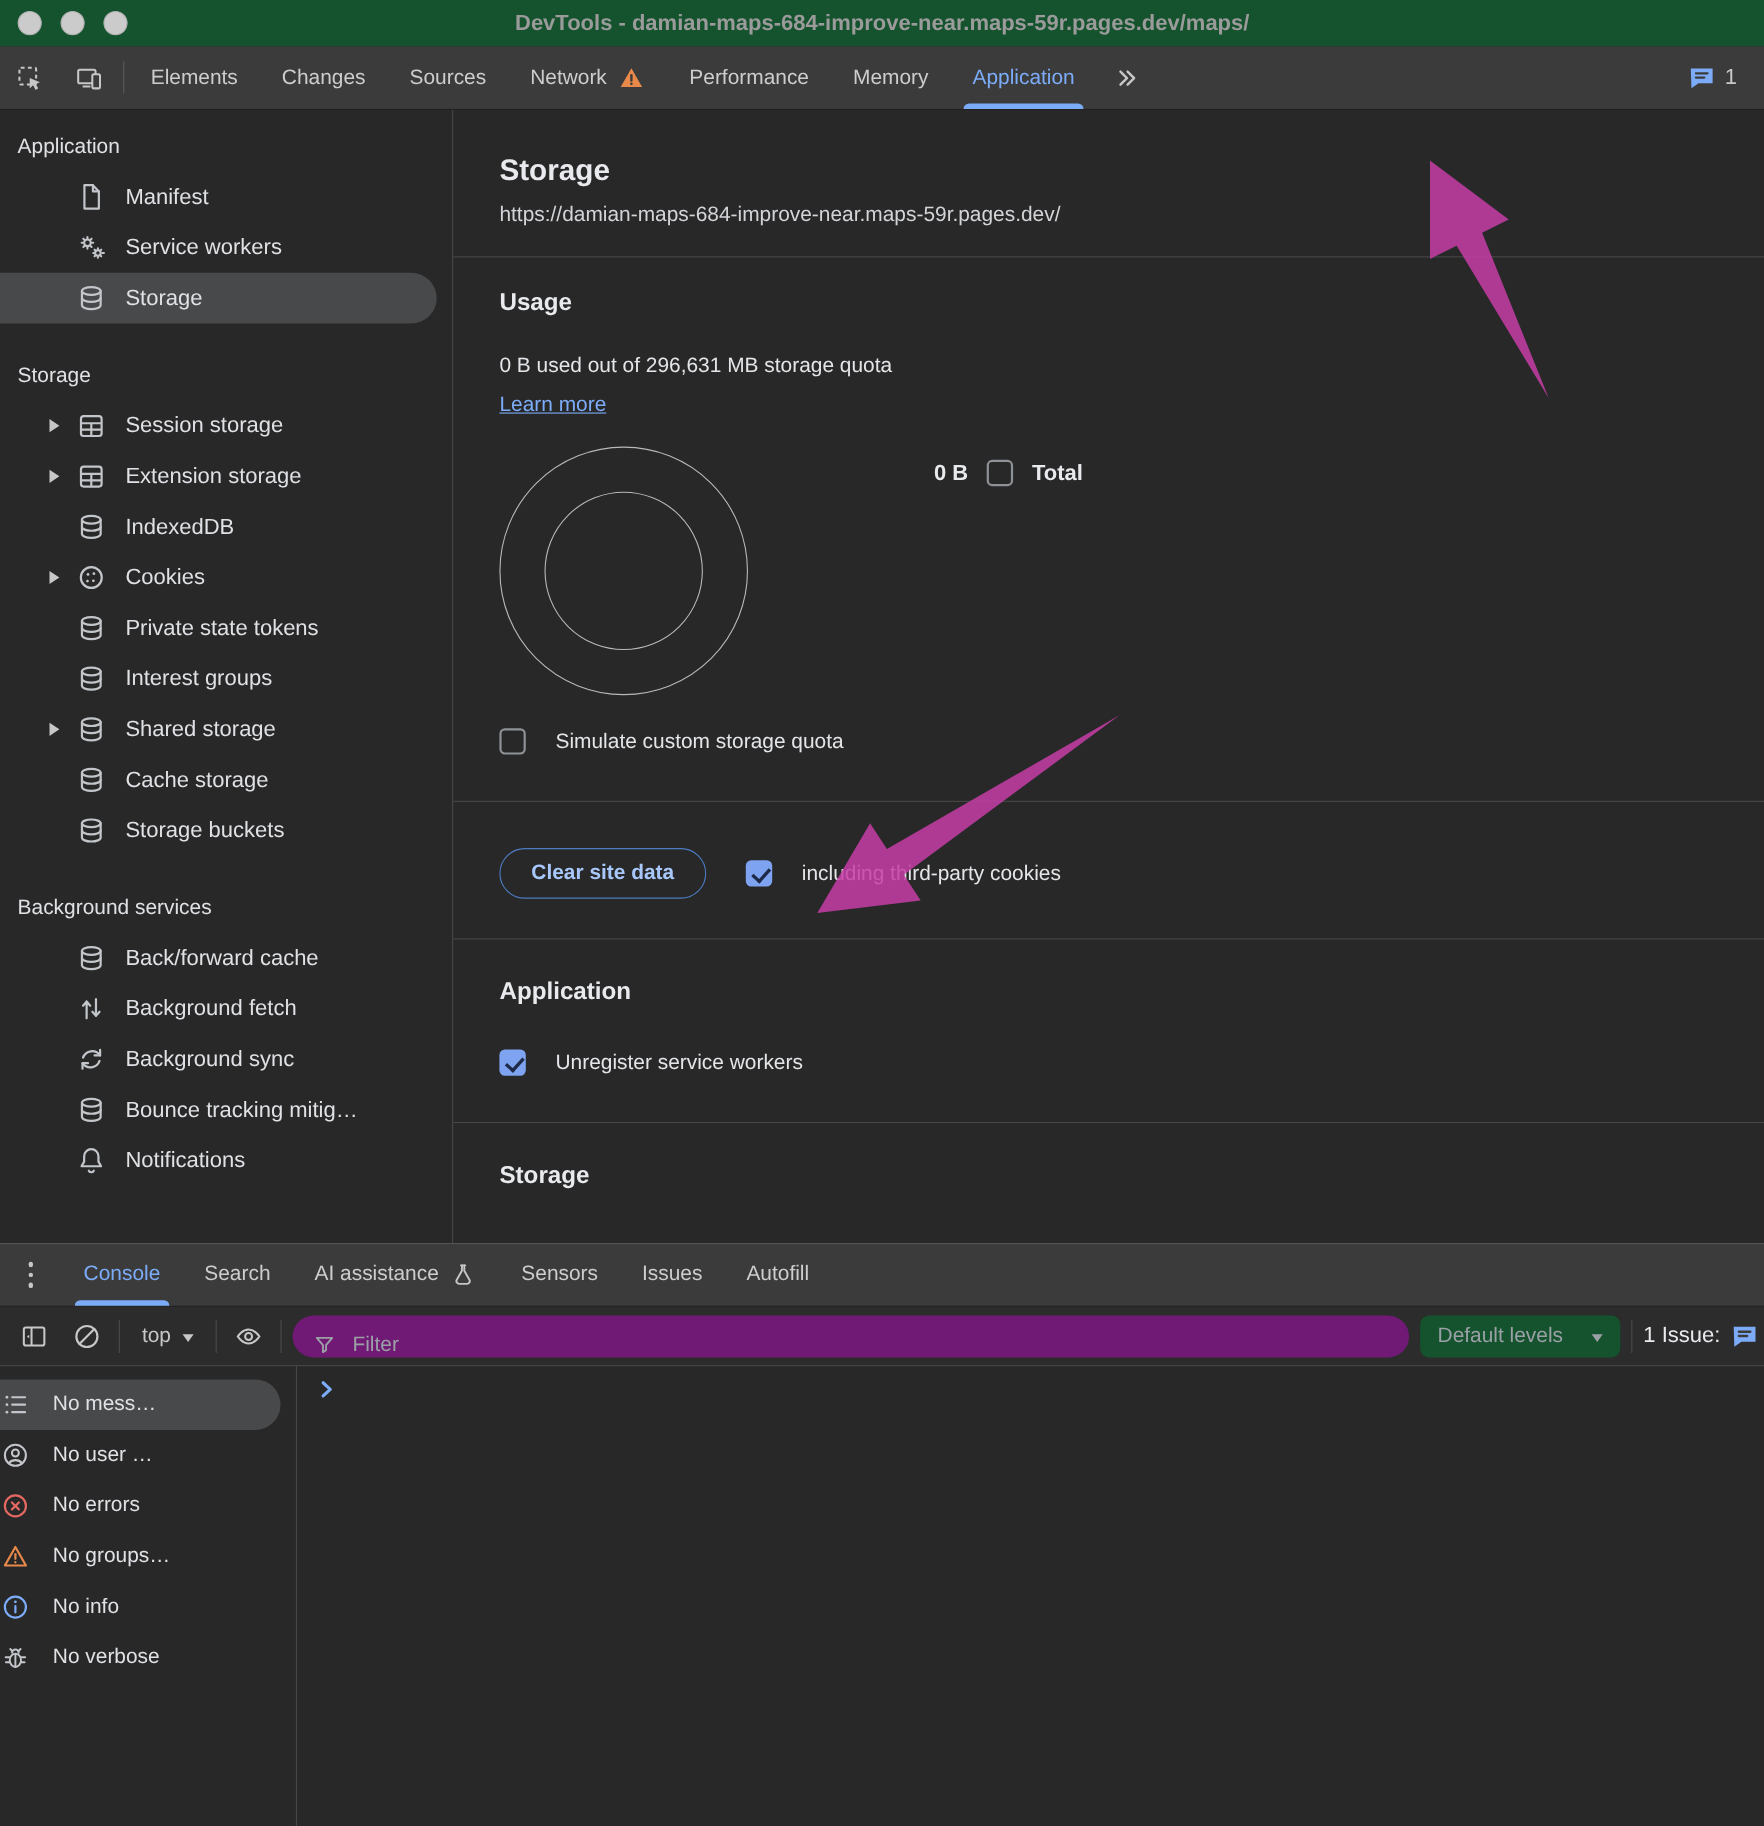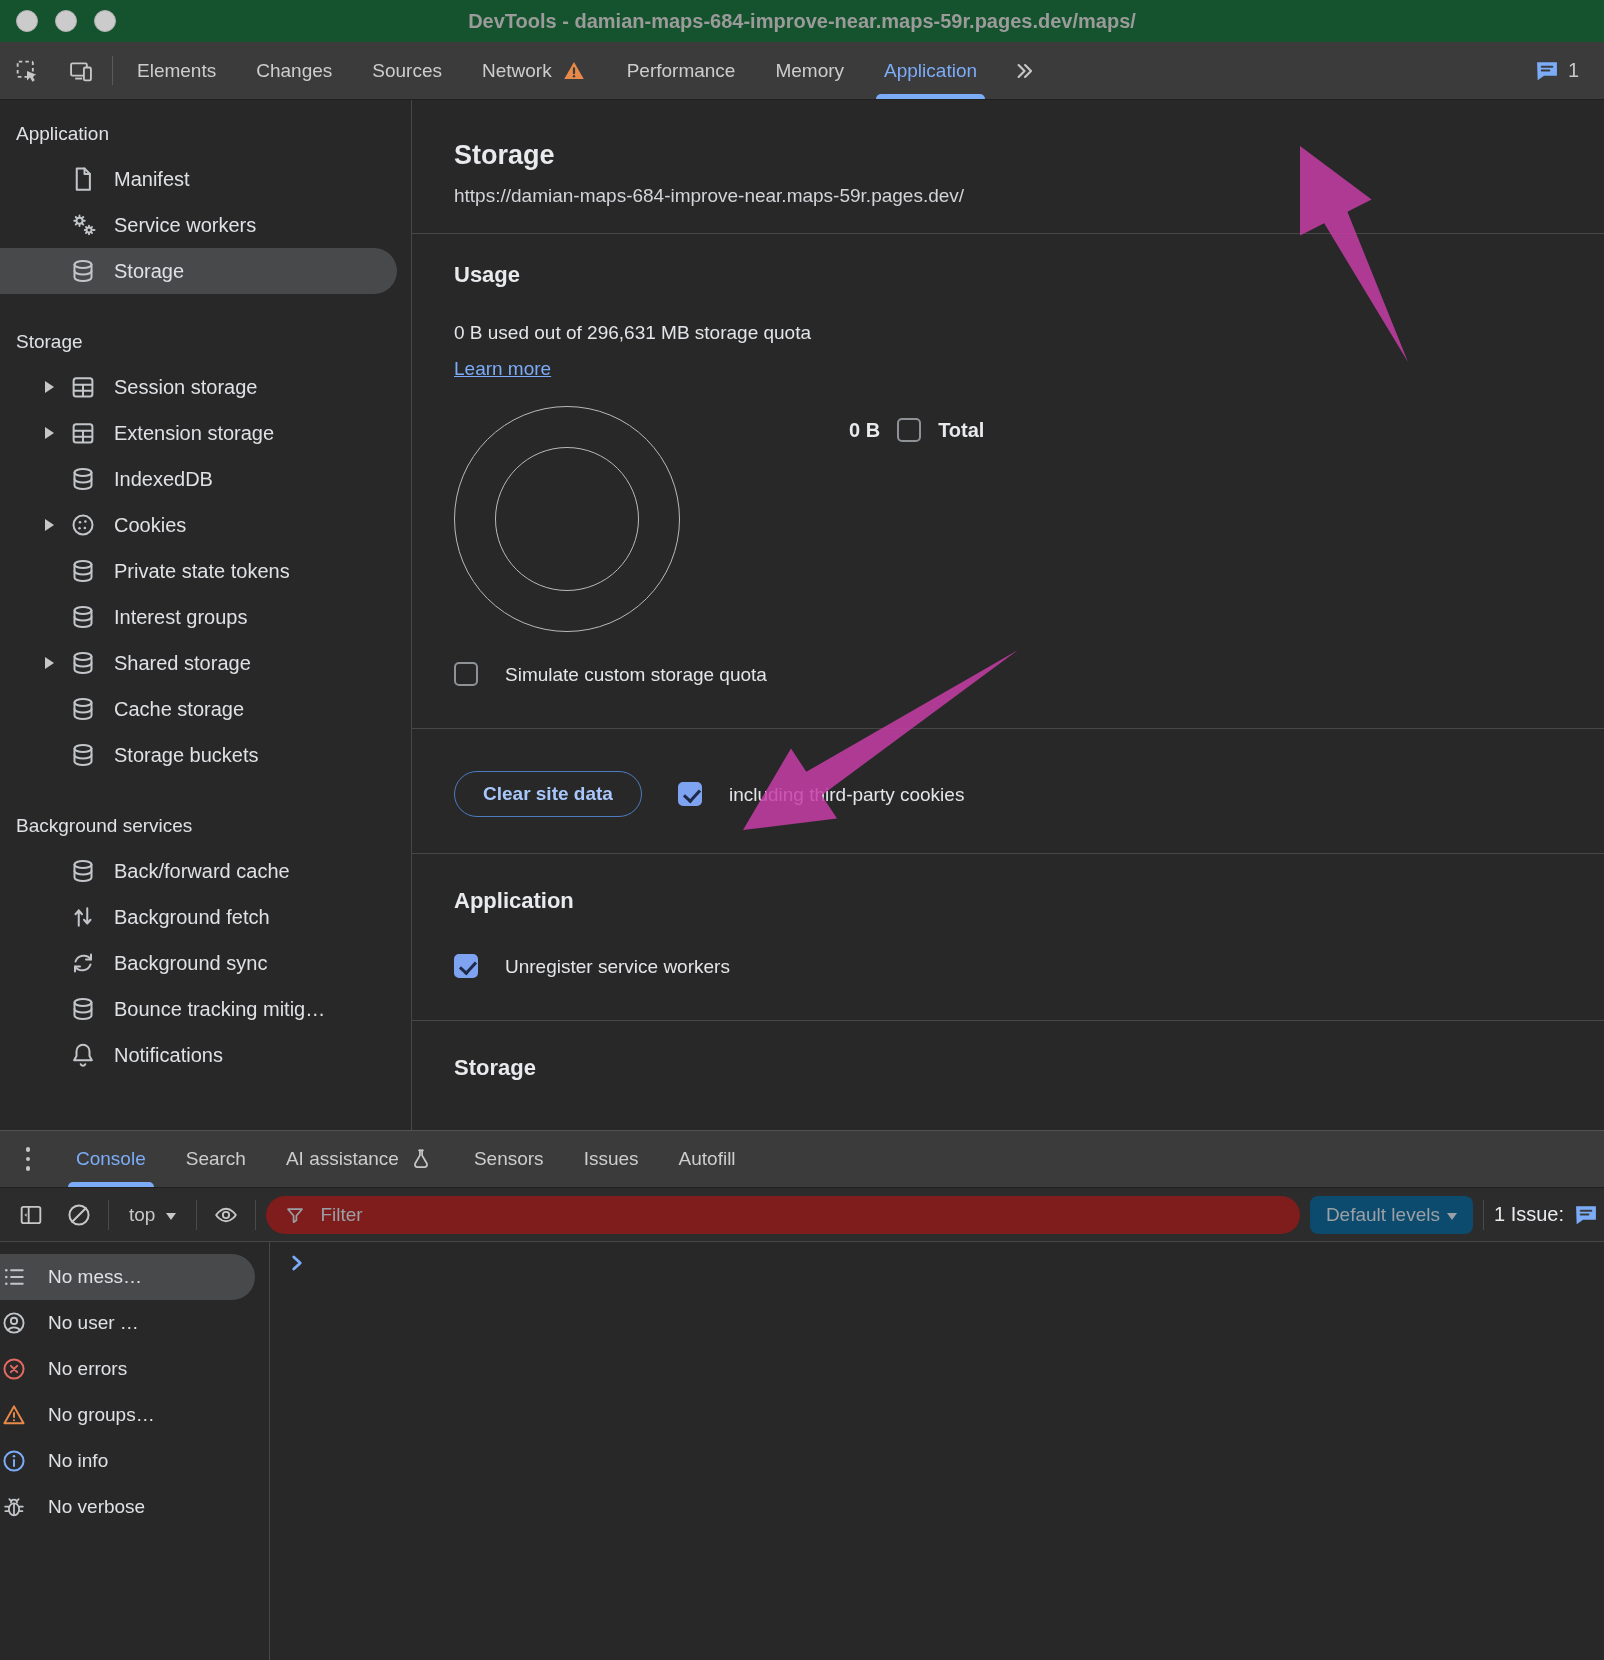--- a/index.html
+++ b/index.html
@@ -65,22 +65,22 @@
   .kebab { width:56px; display:flex; flex-direction:column; gap:5px; align-items:center; justify-content:center; }
   .kebab i { width:4.5px; height:4.5px; border-radius:50%; background:#c7c7c7; }
   .flask-ic { width:26px; height:26px; color:#c7c7c7; }
 
   .drawer-toolbar { height:54px; background:#2c2c2c; border-bottom:1px solid #474747; display:flex; align-items:center; padding:0 12px; gap:10px; overflow:hidden; }
   .tb-icon { width:38px; height:38px; display:flex; align-items:center; justify-content:center; color:#c7c7c7; }
   .tb-div { width:1px; height:30px; background:#4a4a4a; flex:none; }
   .ctx { display:flex; align-items:center; gap:11px; color:#c7c7c7; font-size:19px; padding:0 10px; }
   .caret { width:0; height:0; border-top:7px solid #9aa0a6; border-left:5.5px solid transparent; border-right:5.5px solid transparent; margin-top:3px; }
   .ctx .caret { border-top-color:#c7c7c7; }
-  .filter { flex:1; height:38px; background:#7f1d1d; border-radius:19px; display:flex; align-items:center; gap:13px; padding:0 17px; color:#9aa0a6; font-size:19px; min-width:0; }
-  .levels { height:38px; background:#0c4a6e; border-radius:8px; display:flex; align-items:center; gap:7px; padding:0 16px; color:#9aa0a6; font-size:19px; flex:none; }
+  .filter { flex:1; height:38px; background:#701a75; border-radius:19px; display:flex; align-items:flex-end; gap:13px; padding:0 17px; color:#9aa0a6; font-size:19px; min-width:0; }
+  .levels { height:38px; background:#14532d; border-radius:8px; display:flex; align-items:center; gap:26px; padding:0 16px; color:#9aa0a6; font-size:19px; flex:none; }
   .issue-count { display:flex; align-items:center; gap:8px; color:#e8eaed; font-size:20px; white-space:nowrap; flex:none; margin-right:-8px; }
 
   .console-body { display:flex; height:418px; }
   .console-sidebar { width:270px; flex:none; border-right:1px solid #474747; padding-top:12px; }
   .console-item { height:46px; display:flex; align-items:center; gap:20px; font-size:19px; color:#dfe1e5; }
   .console-item.selected { background:#48494b; border-radius:0 23px 23px 0; margin-right:14px; }
   .c-icon { width:28px; height:28px; flex:none; color:#c2c5c9; }
   .c-icon.red { color:#e46962; } .c-icon.orange { color:#e8894a; } .c-icon.blue { color:#7cacf8; }
   .console-output { flex:1; position:relative; }
   .prompt { position:absolute; left:14px; top:8px; width:26px; height:26px; color:#7cacf8; }

